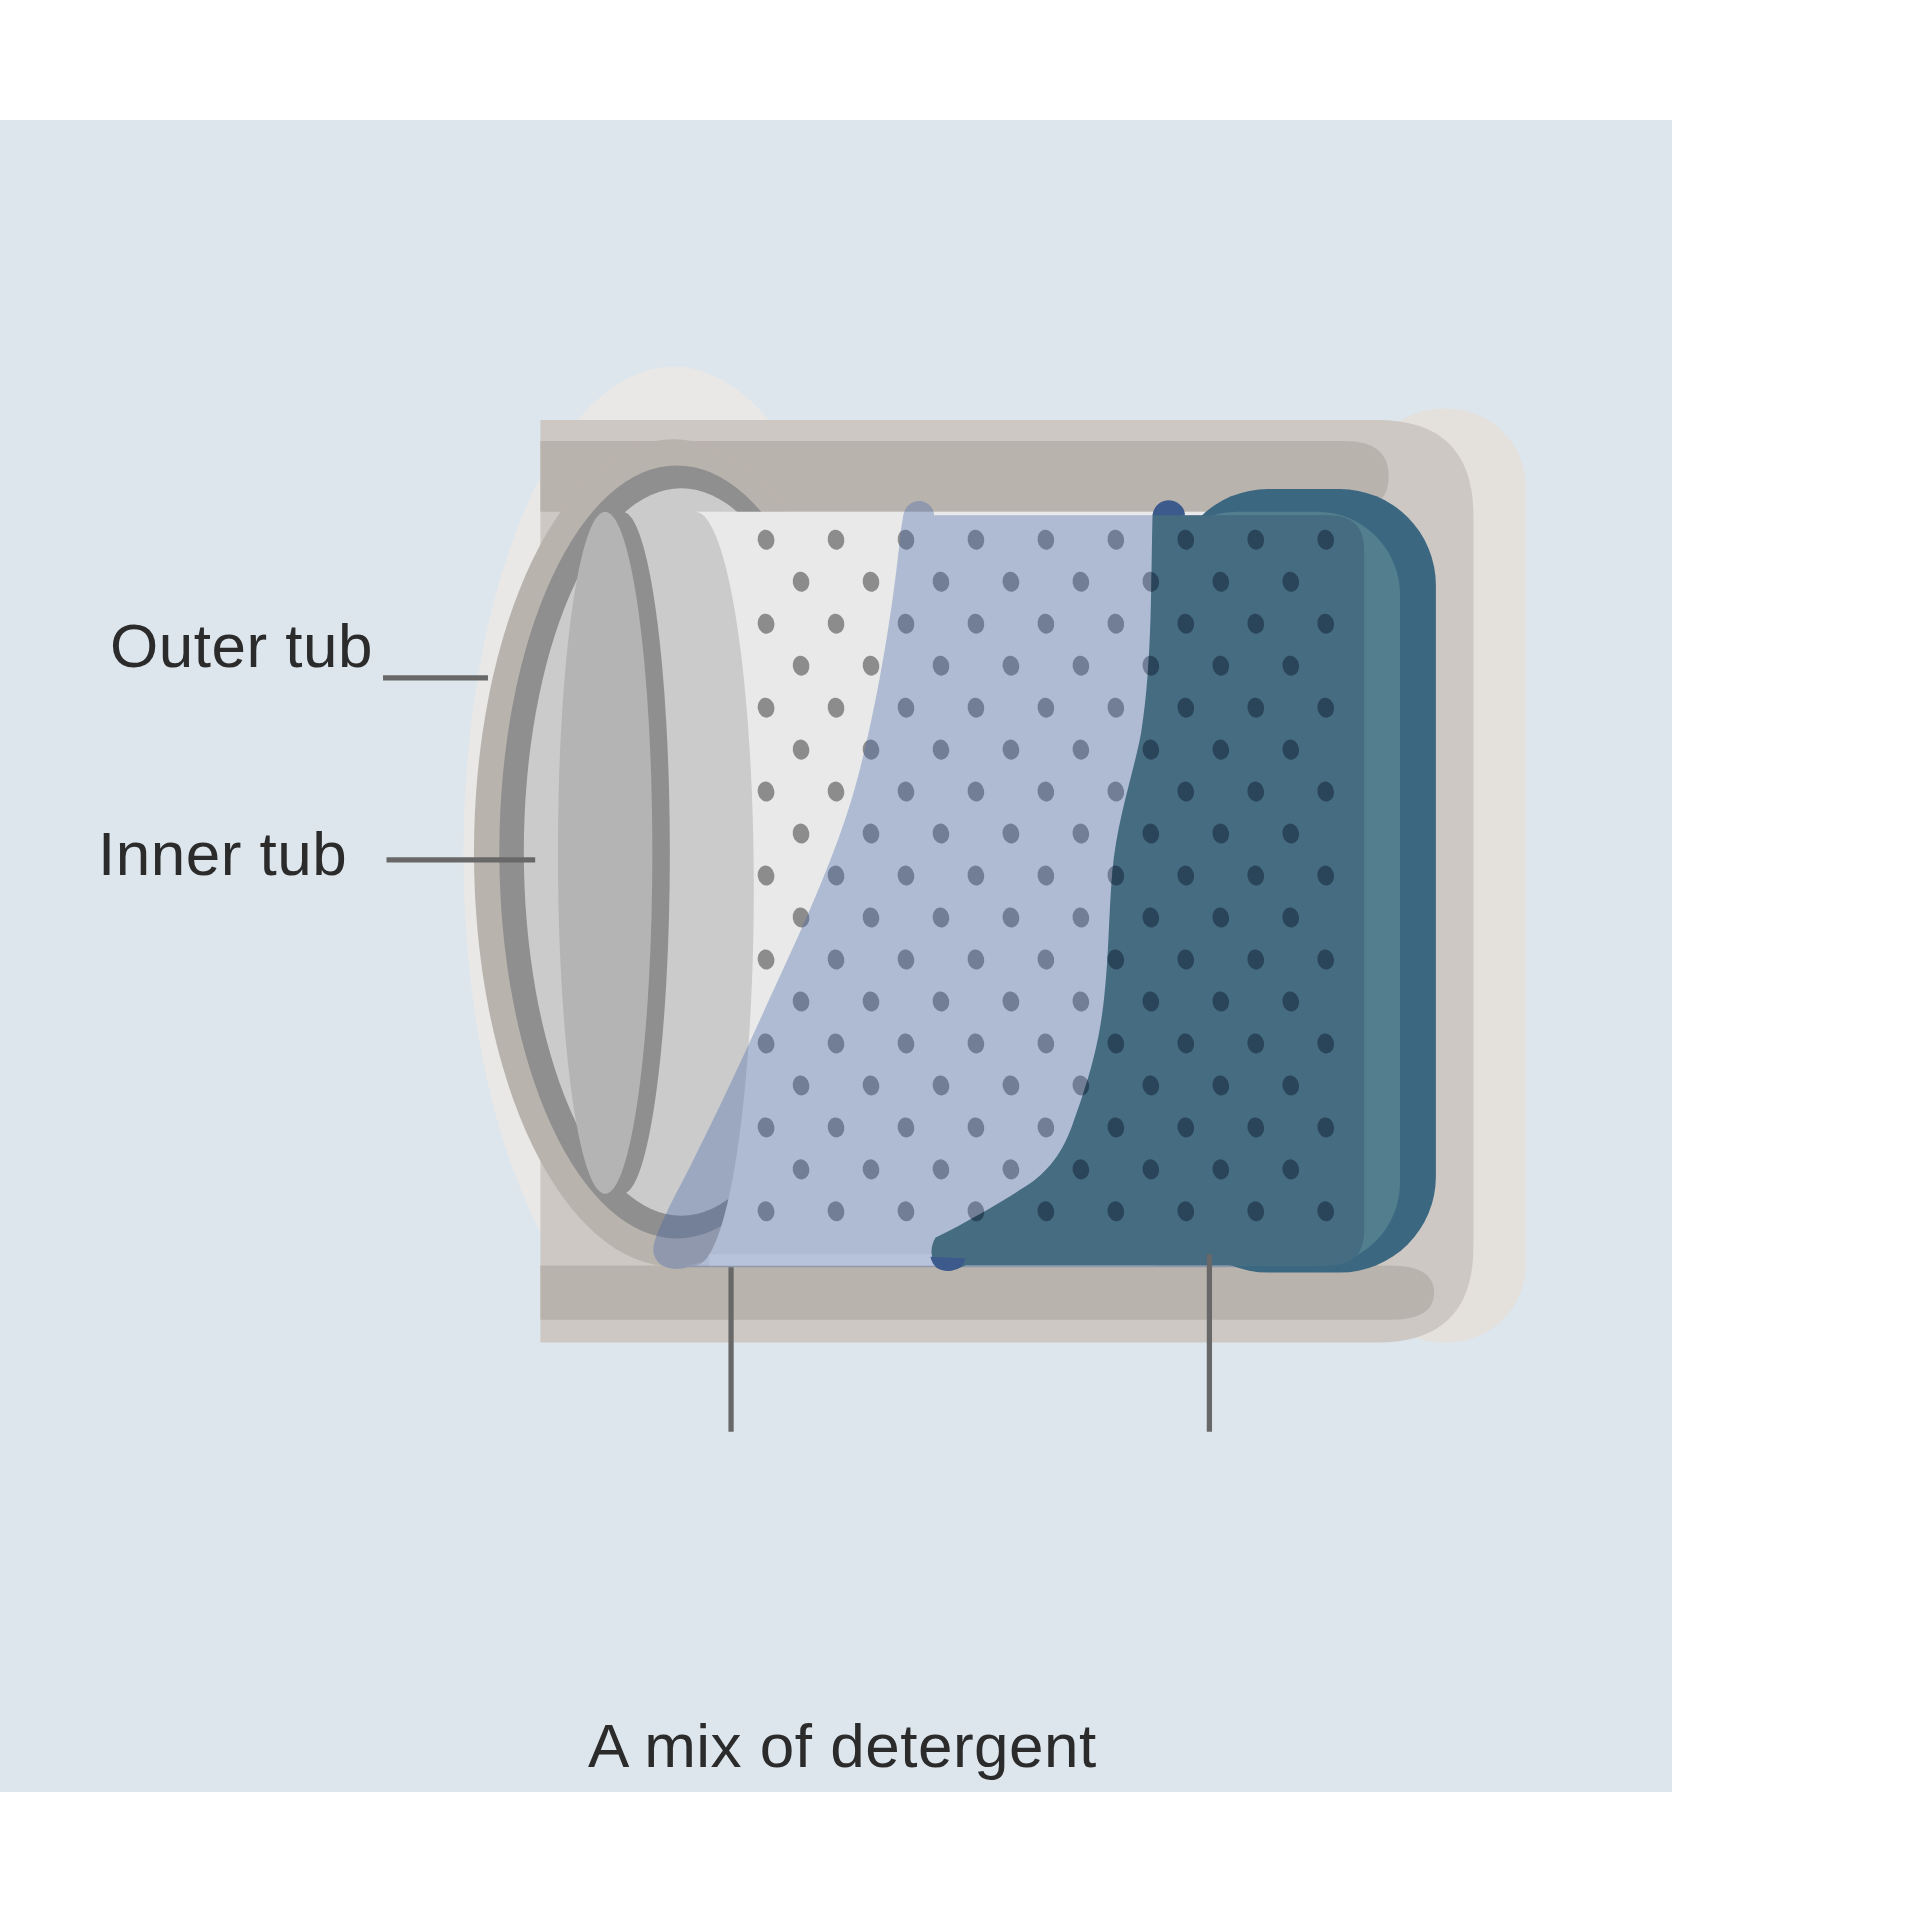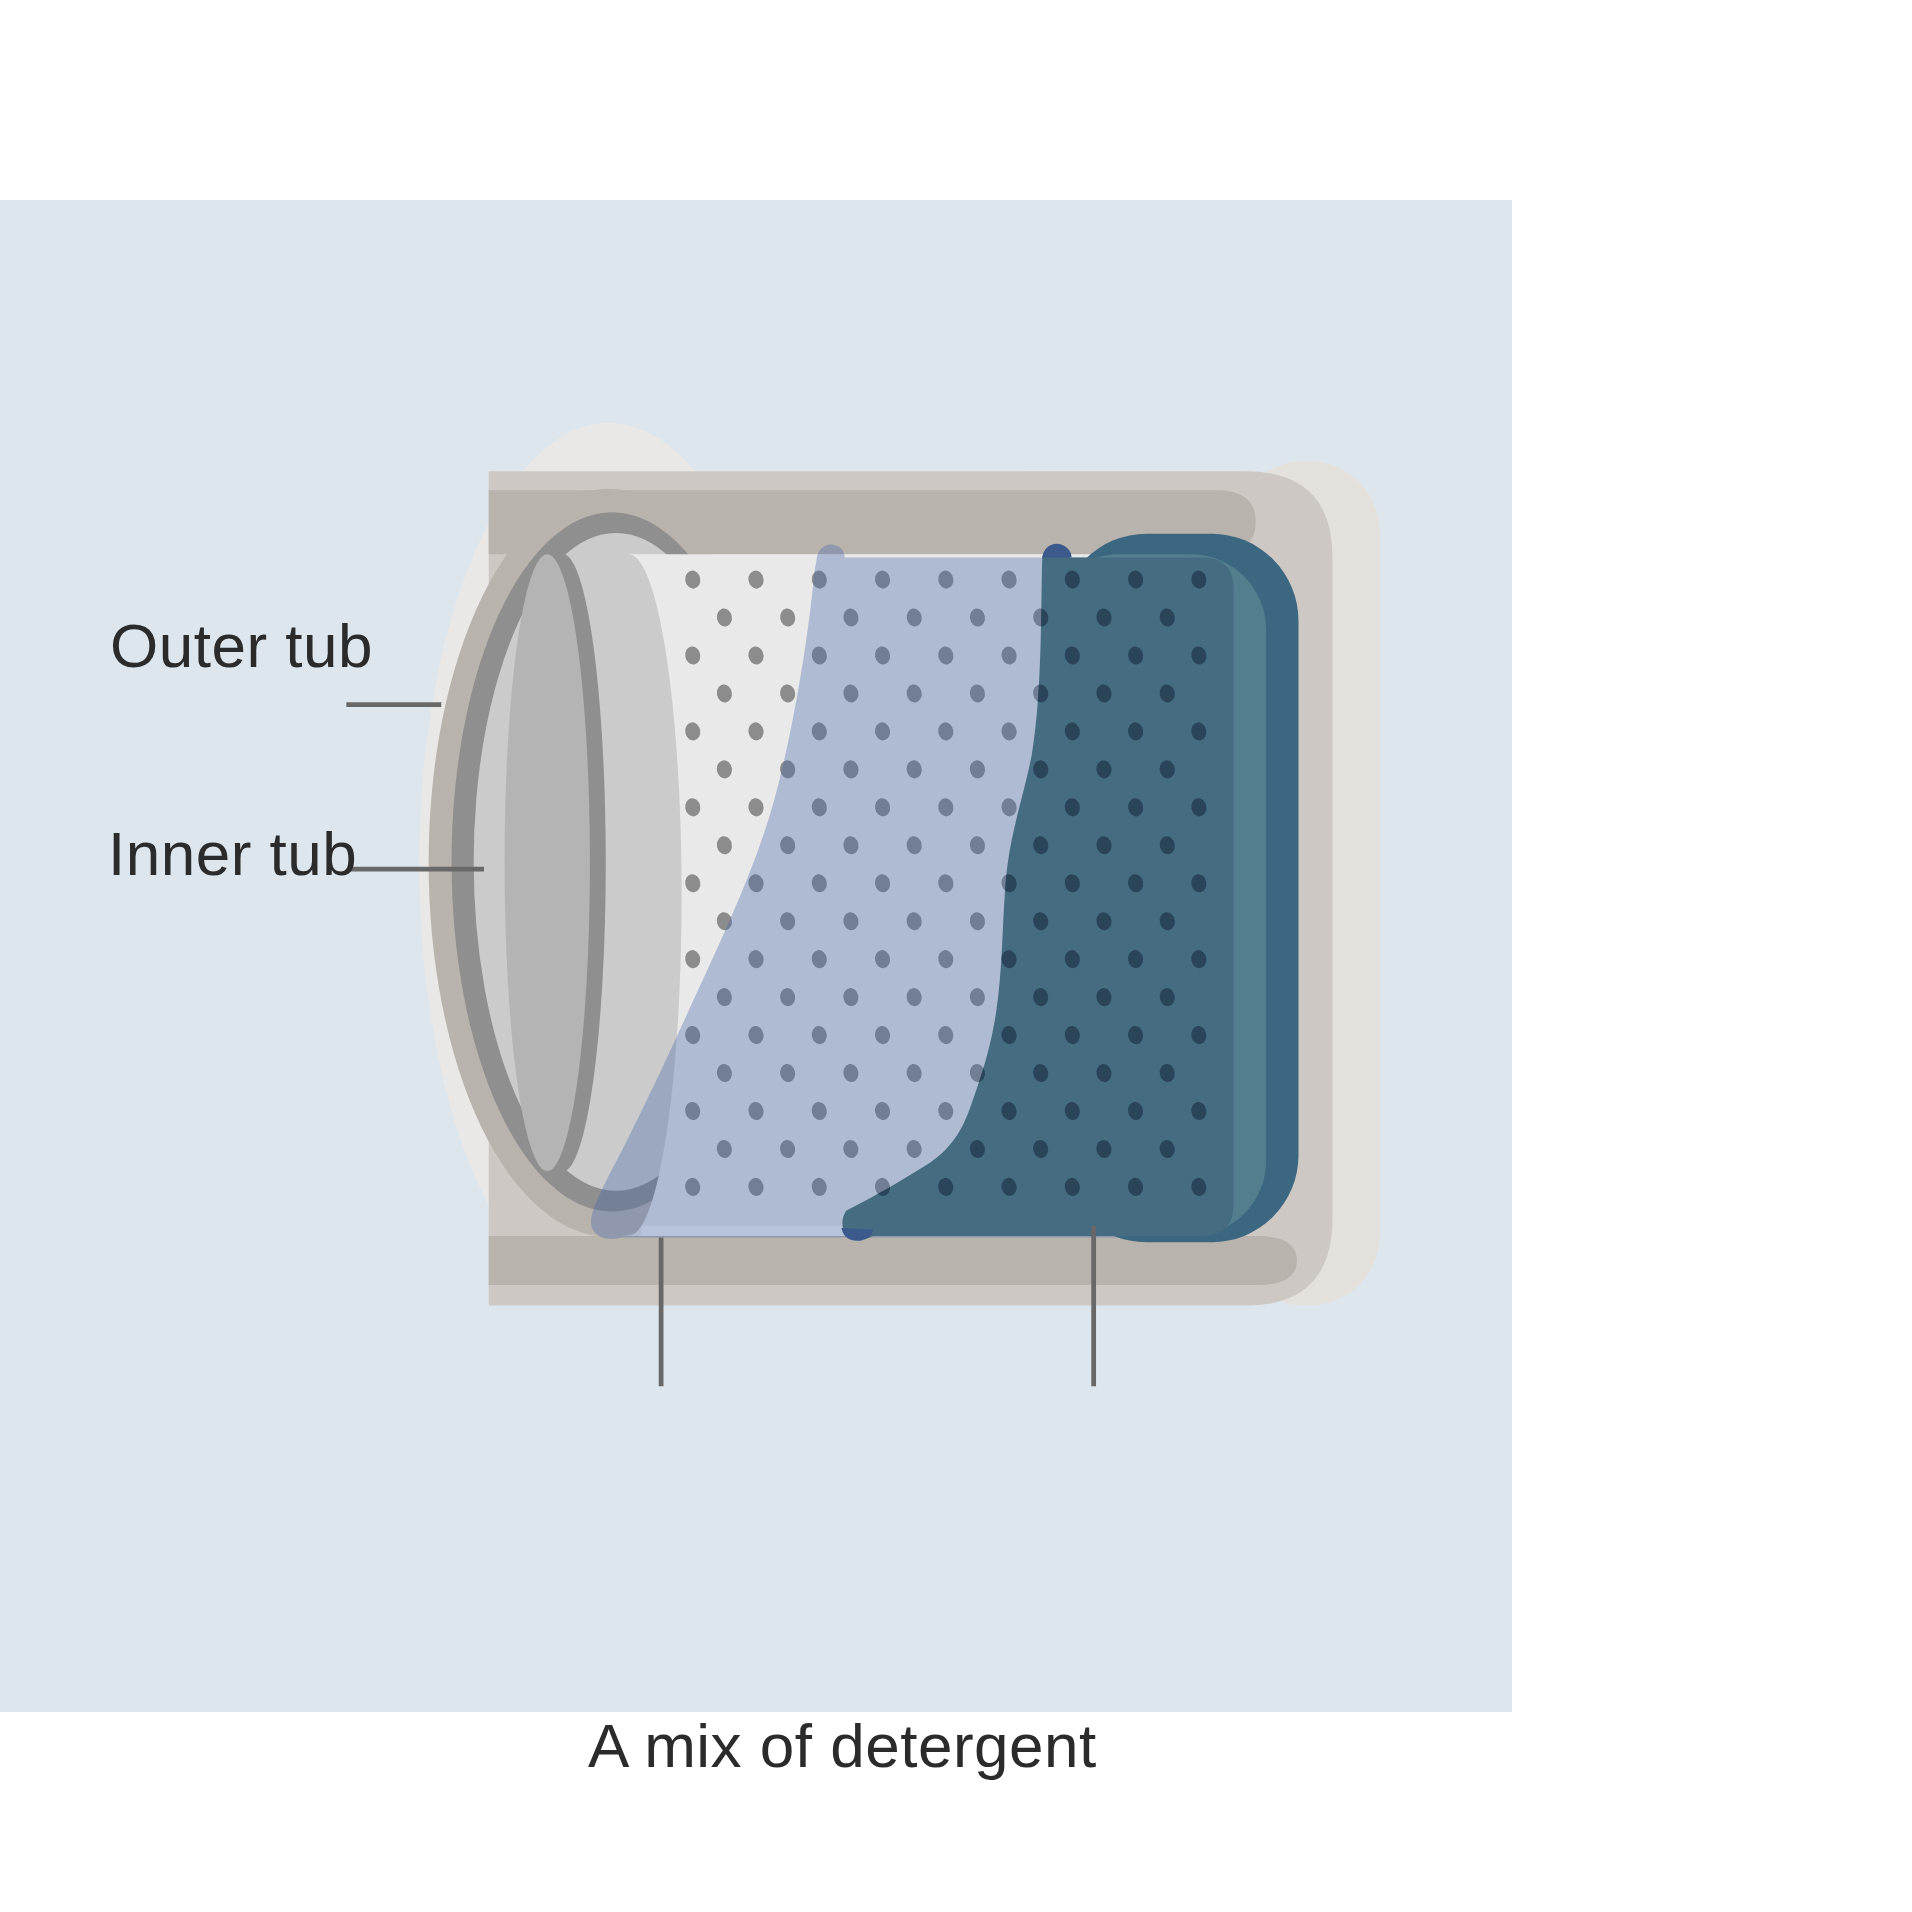--- a/index.html
+++ b/index.html
@@ -1,17 +1,17 @@
 <!DOCTYPE html>
 <html><head>
 <meta charset="utf-8">
 <style>
   html,body{margin:0;padding:0;}
   body{font-family:"Liberation Sans", sans-serif;}
-  #stage{position:relative;width:1512px;height:1912px;overflow:hidden;}
+  #stage{position:relative;width:1672px;height:1912px;overflow:hidden;}
   #stage svg{position:absolute;left:0;top:0;width:100%;height:100%;display:block;}
   .diagram-label{
     position:absolute;
     font-size:62px;
     line-height:95px;
     color:#2b2b2b;
     white-space:pre;
     letter-spacing:0.5px;
   }
 </style>
@@ -381,18 +381,18 @@
     <path d="M1318,452 C1320,438 1332,432 1343,436 C1352,440 1355,446 1355,452 Z" fill="#3d5a8d"></path>
     <path d="M1064,1300 Q1068,1318 1088,1316 Q1102,1314 1104,1302 Z" fill="#3d5a8d"></path>
 
     <line x1="438" y1="638" x2="558" y2="638" stroke-width="6" stroke="#686868"></line>
     <line x1="442" y1="846" x2="612" y2="846" stroke-width="6" stroke="#686868"></line>
     <line x1="836" y1="1312" x2="836" y2="1500" stroke-width="6" stroke="#686868"></line>
     <line x1="1383" y1="1297" x2="1383" y2="1500" stroke-width="6" stroke="#686868"></line>
   </svg>
 
   <div class="diagram-label" style="left:110px;top:598px;">Outer tub</div>
-  <div class="diagram-label" style="left:108px;top:806px;text-align:center;">Inner tub</div>
+  <div class="diagram-label" style="left:98px;top:806px;text-align:center;">Inner tub</div>
   <div class="diagram-label" style="left:588px;top:1508px;">
     <div>A mix of detergent</div>
     
   </div>
 </div>
 
 </body></html>

